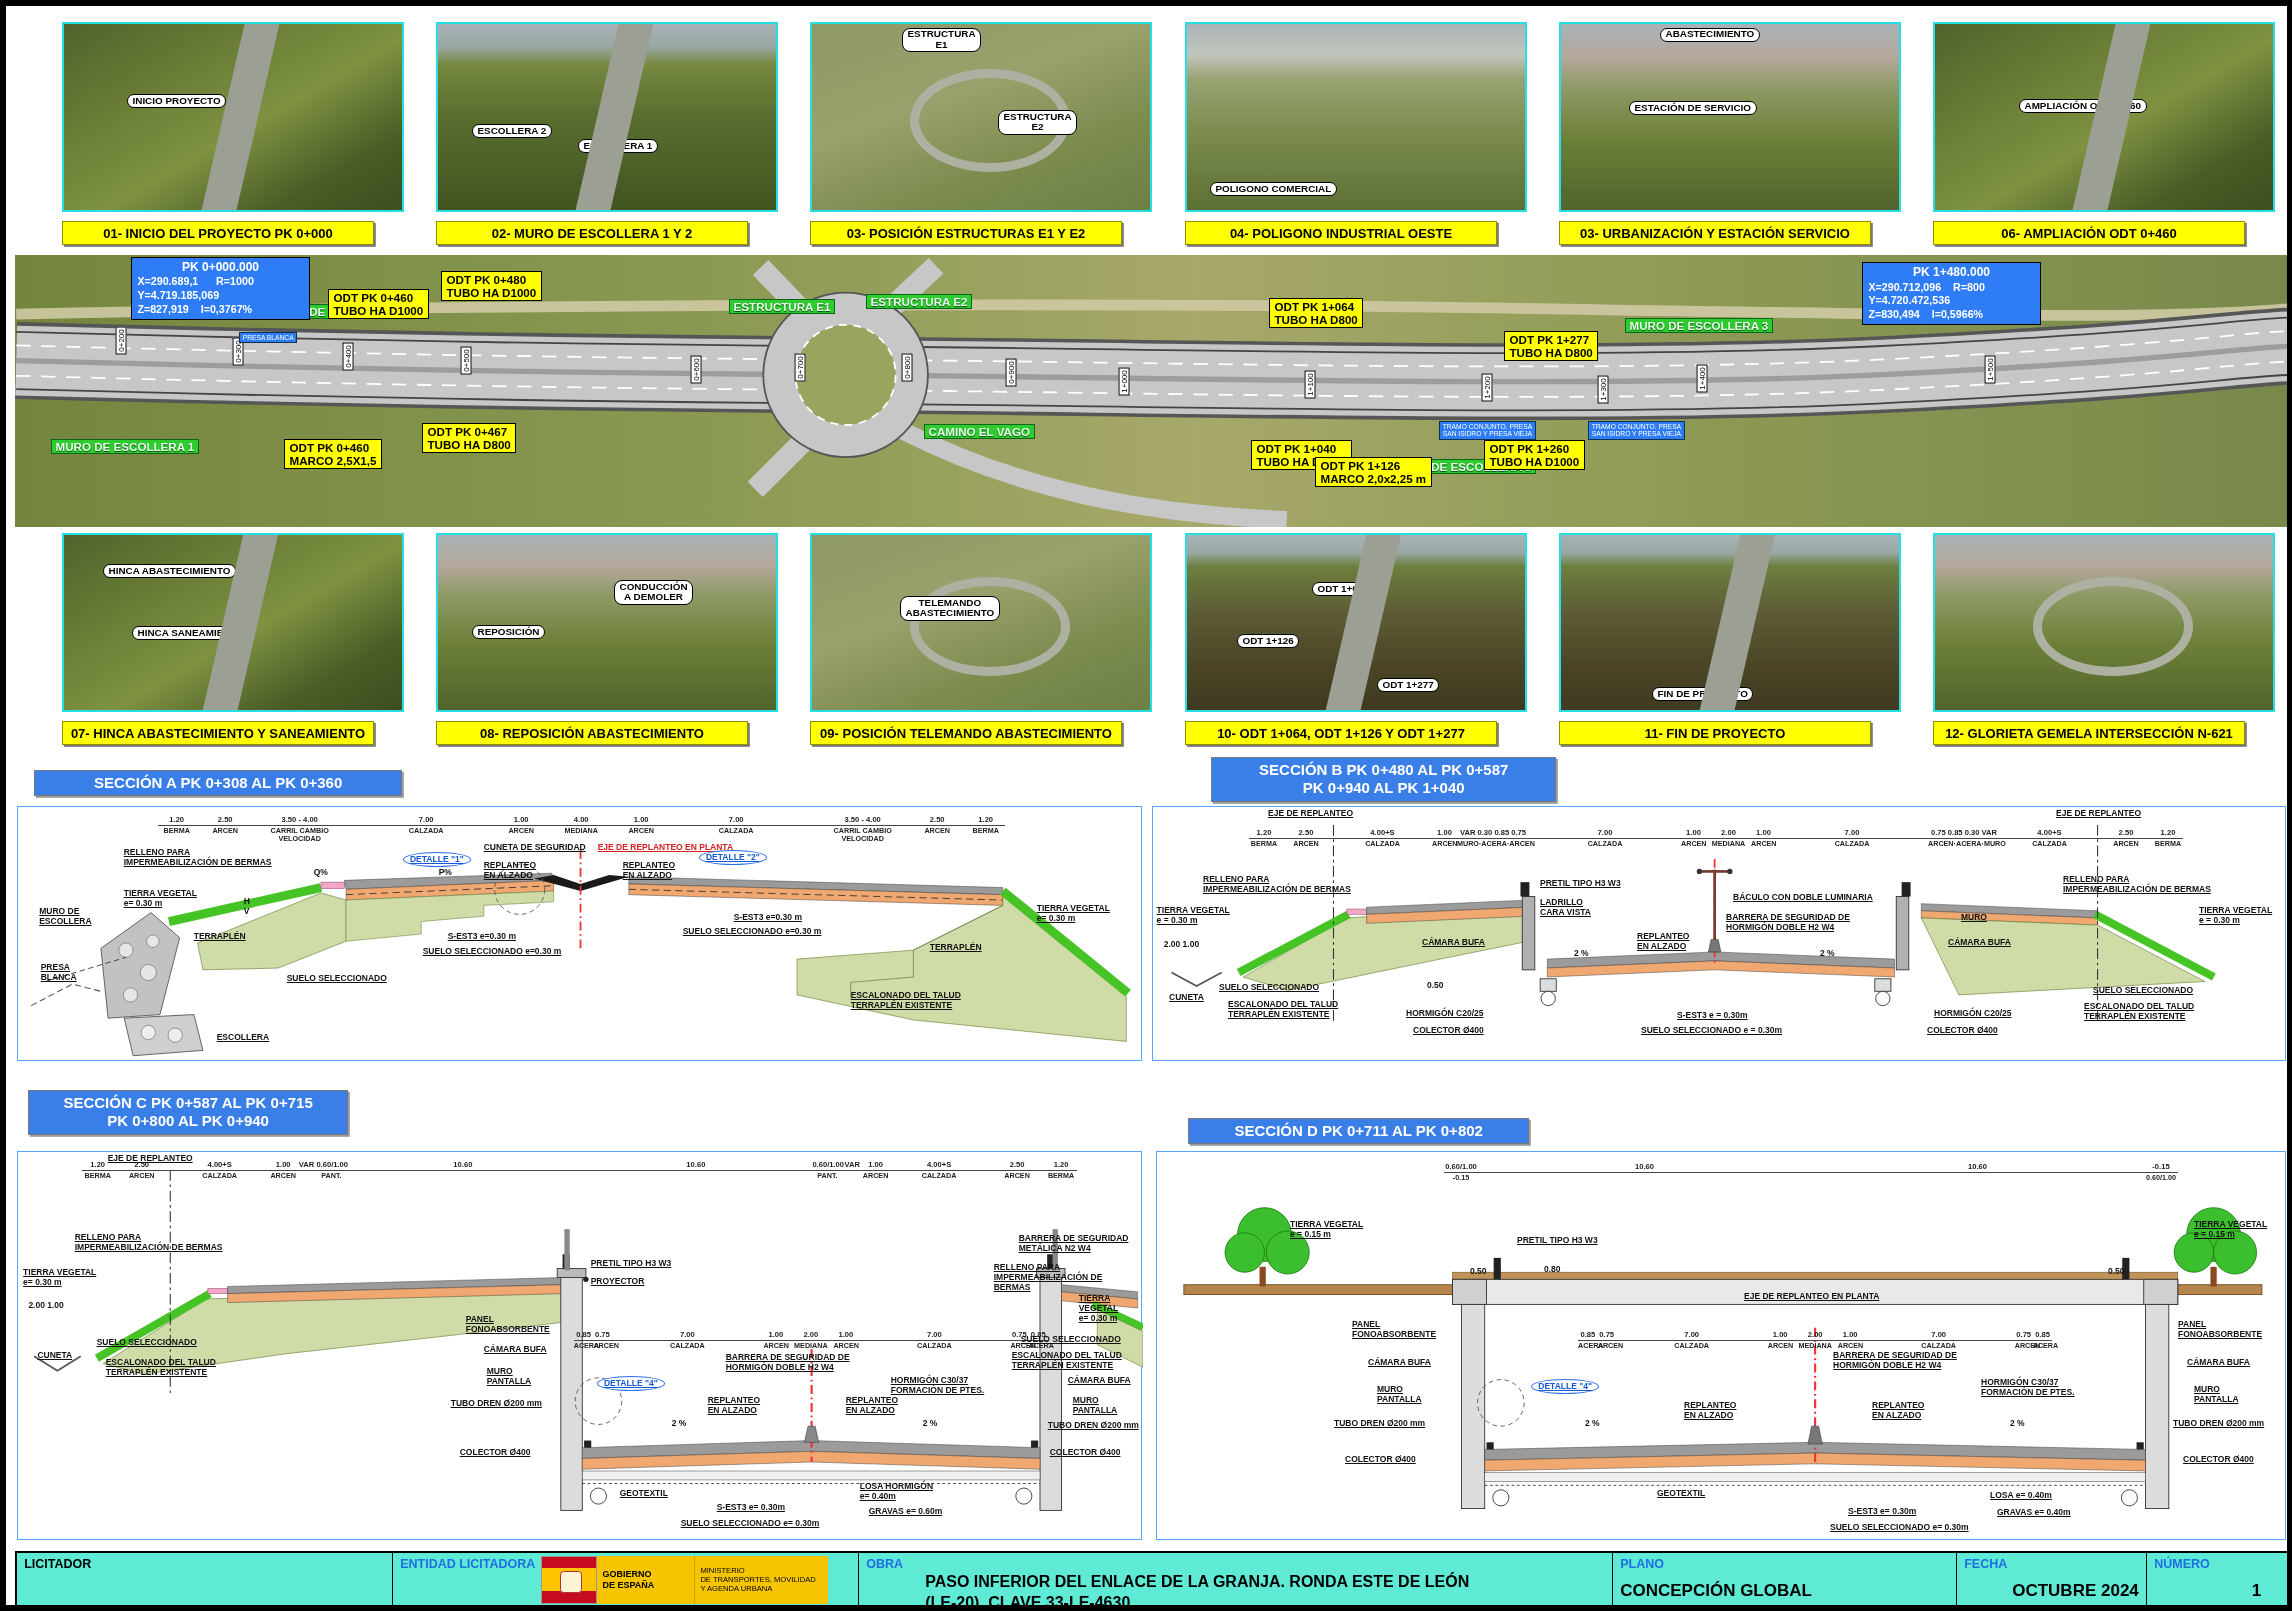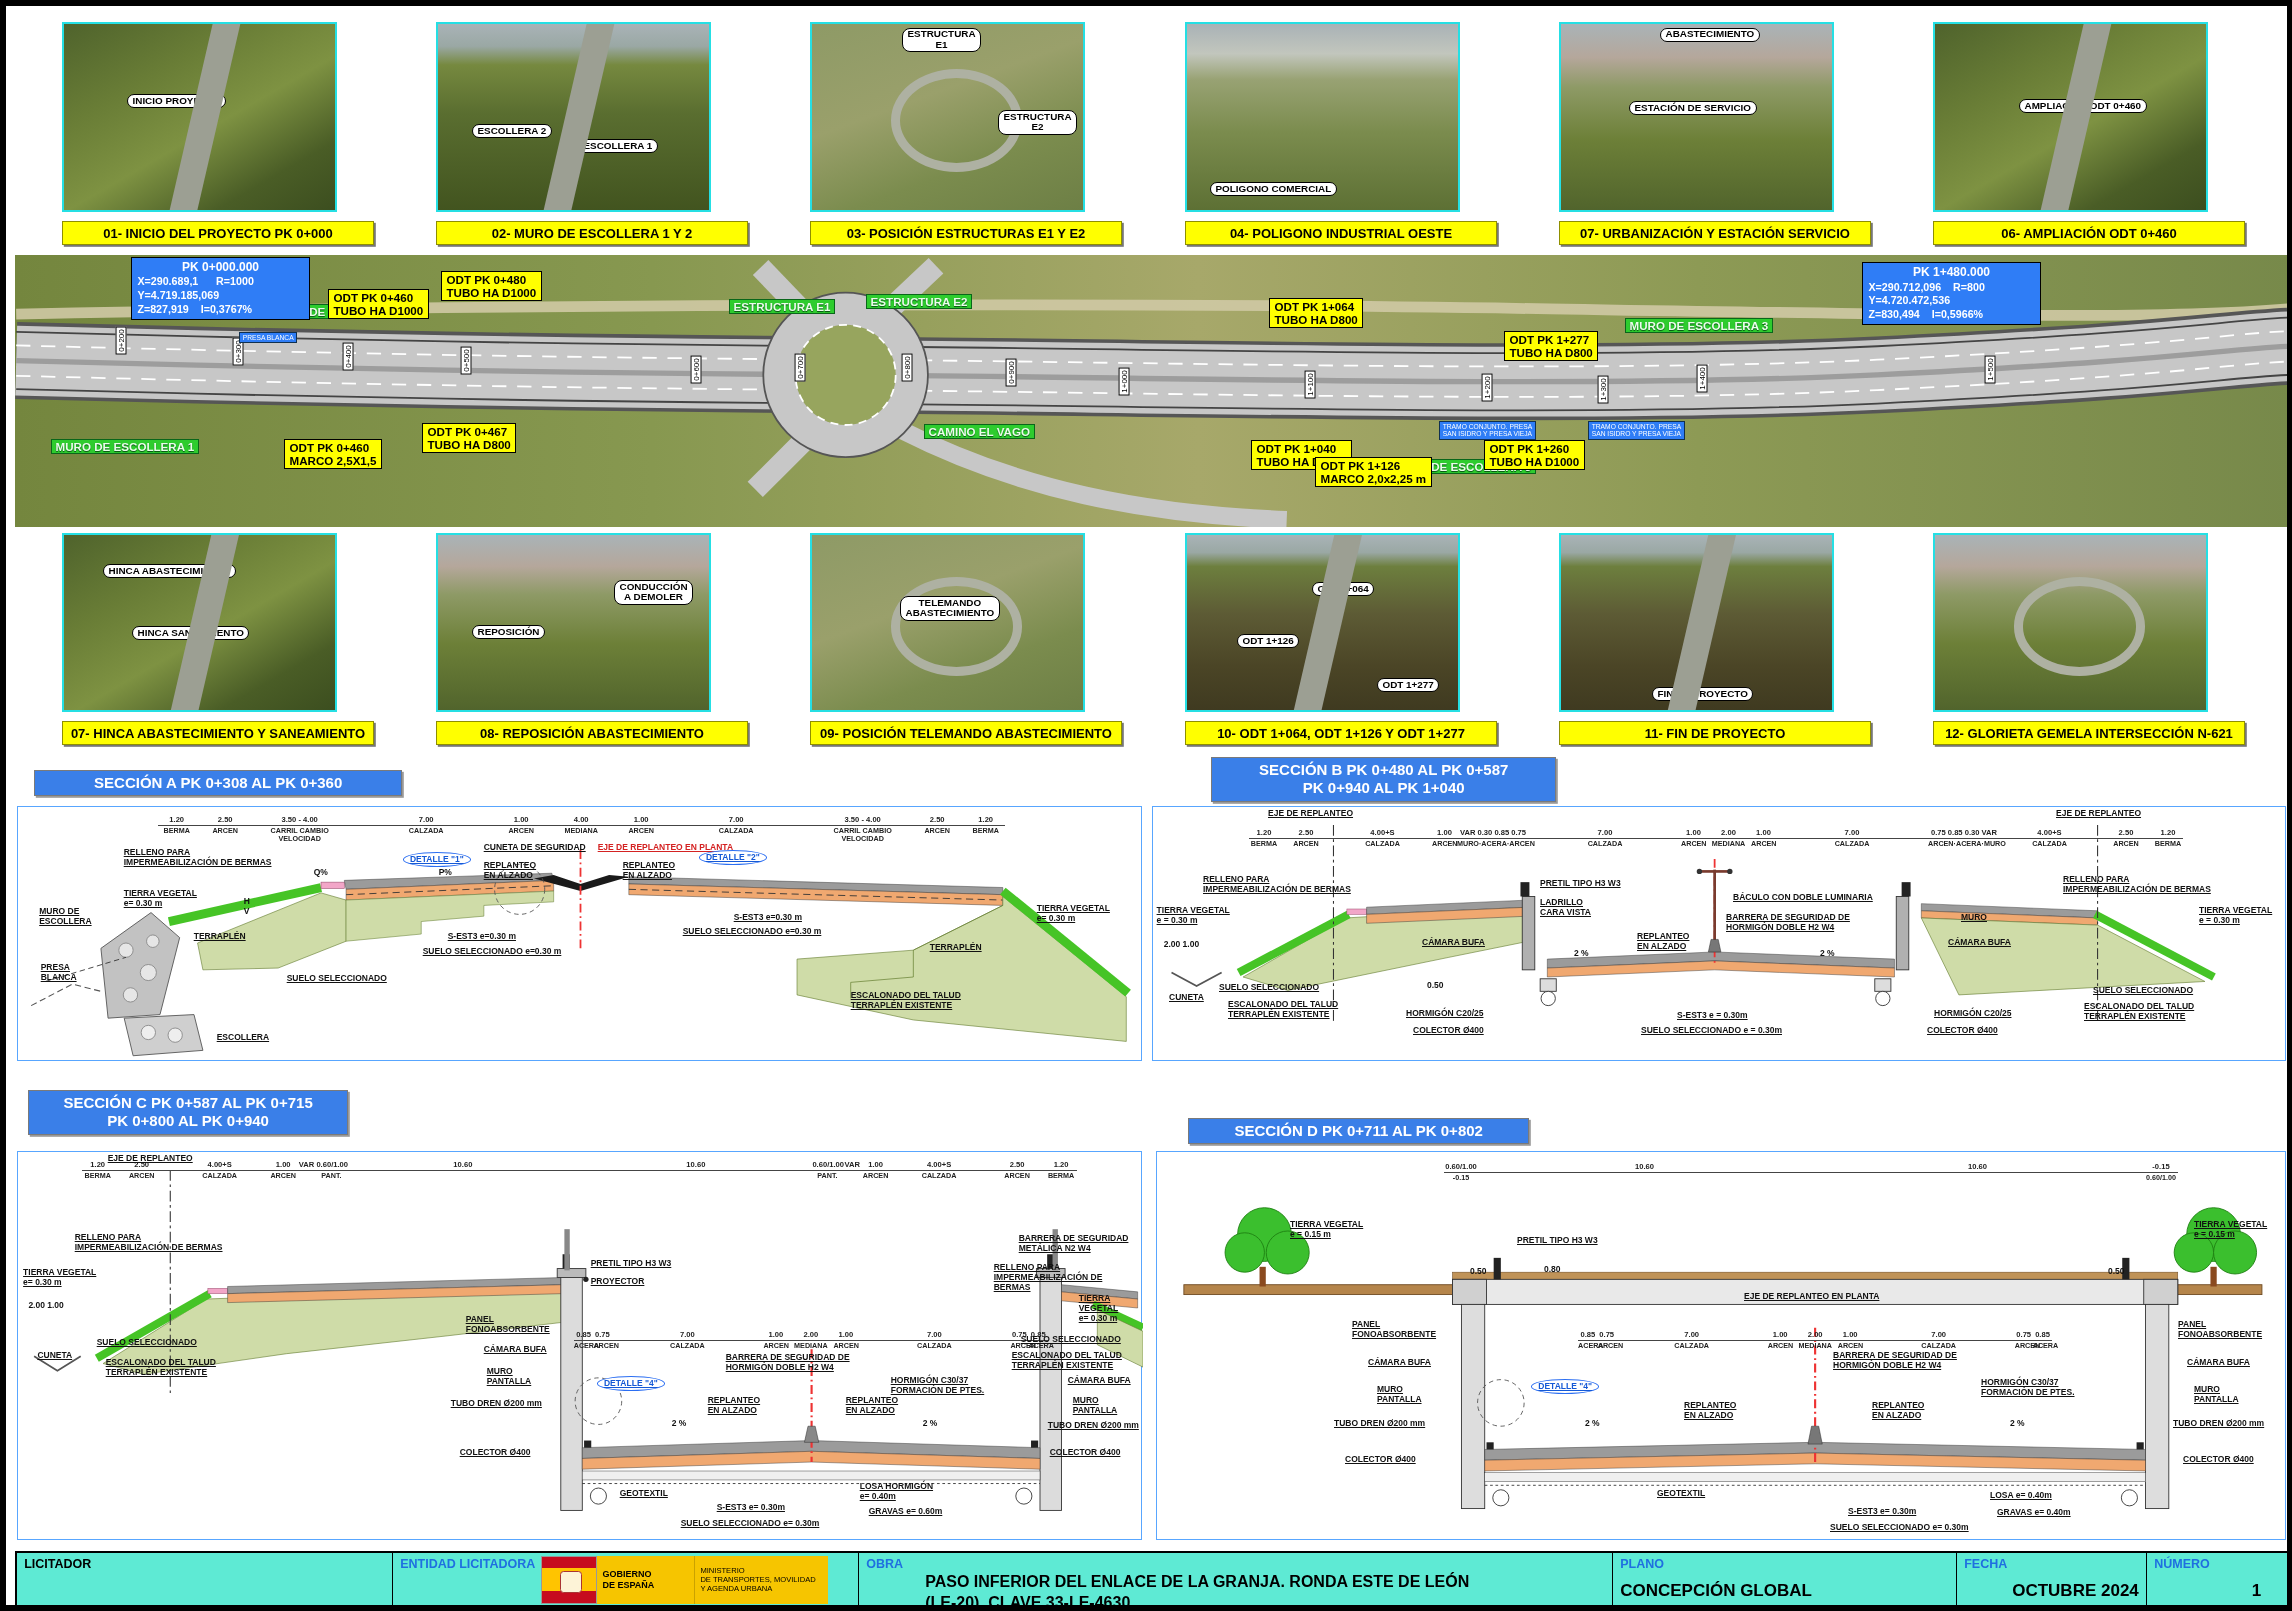--- a/index.html
+++ b/index.html
@@ -1,19 +1,19 @@
 <!DOCTYPE html>
 <html style="font-size:14.3px"><head>
 <meta charset="utf-8">
 <style>
   html,body{margin:0;padding:0;background:#1a1a1a}
   #sheet{position:relative;width:2293px;height:1611px;background:#fff;border:6.3px solid #000;
          box-sizing:border-box;font-family:"Liberation Sans",sans-serif;overflow:hidden}
   
-  .photo{position:absolute;width:275px;height:190px;border:2.7px solid #25dfe4;box-sizing:border-box;overflow:hidden}
+  .photo{position:absolute;width:342px;height:190px;border:2.7px solid #25dfe4;box-sizing:border-box;overflow:hidden}
   .ovls{position:absolute;inset:0}
   .ovl{position:absolute;background:#fff;border:0.9px solid #000;border-radius:8px;color:#000;font-weight:bold;
        font-size:9.9px;line-height:1.05;padding:0.9px 4.5px;white-space:pre-line;text-align:center}
   .caption{position:absolute;height:24px;background:#ffff00;border:1.8px solid #8f8f00;box-shadow:1.8px 1.8px 0 #777;
        font-weight:bold;font-size:13px;color:#000;display:flex;align-items:center;justify-content:center;box-sizing:border-box}
   .bg-field{background:linear-gradient(150deg,#4f632c,#697d36 30%,#7e9242 55%,#4a5d26 80%,#3c4e1f)}
   .bg-sky{background:linear-gradient(180deg,#a9b3b7,#9aa8a4 12%,#76893f 22%,#5a6e30 48%,#42541f)}
   .bg-ind{background:linear-gradient(180deg,#a9b2b6,#c2c6bd 16%,#98a273 30%,#7b8c4e 58%,#5d7034)}
   .bg-urb{background:linear-gradient(180deg,#a9b3b7,#b5a79b 18%,#8e9a66 34%,#6d8038 62%,#51642c)}
   .bg-dry{background:linear-gradient(180deg,#a9b3b7 0,#9aa8a4 10%,#6d7f3e 18%,#5d5b35 45%,#4b4526 75%,#3f3a20)}
@@ -103,21 +103,21 @@
   <div class="photo bg-field roadstripe" style="left:1927px;top:16px">
     <div class="ovls">
         <span class="ovl" style="left: 84px; top: 75px;">AMPLIACIÓN ODT 0+460</span>
       </div>
     </div>
 
   <div class="caption" style="left:56px;top:215px;width:312px">01- INICIO DEL PROYECTO PK 0+000</div>
   <div class="caption" style="left:430px;top:215px;width:312px">02- MURO DE ESCOLLERA 1 Y 2</div>
   <div class="caption" style="left:804px;top:215px;width:312px">03- POSICIÓN ESTRUCTURAS E1 Y E2</div>
   <div class="caption" style="left:1179px;top:215px;width:312px">04- POLIGONO INDUSTRIAL OESTE</div>
-  <div class="caption" style="left:1553px;top:215px;width:312px">07- URBANIZACIÓN Y ESTACIÓN SERVICIO</div>
+  <div class="caption" style="left:1553px;top:215px;width:312px">03- URBANIZACIÓN Y ESTACIÓN SERVICIO</div>
   <div class="caption" style="left:1927px;top:215px;width:312px">06- AMPLIACIÓN ODT 0+460</div>
 
   <div id="strip">
     <svg width="2275" height="272" viewBox="0 0 2540 304">
       <defs>
           <path id="mainrd" d="M0,118 C300,126 620,132 927,134 C1250,136 1750,150 2080,134 S2460,106 2540,102"></path>
         </defs>
       <path d="M0,66 C500,56 1200,52 1700,60 S2400,72 2540,60" stroke="#cfc9a4" stroke-width="12" fill="none" opacity="0.9"></path>
       <use href="#mainrd" stroke="#565656" stroke-width="86" fill="none"></use>
       <use href="#mainrd" stroke="#c7c7c7" stroke-width="78" fill="none"></use>

